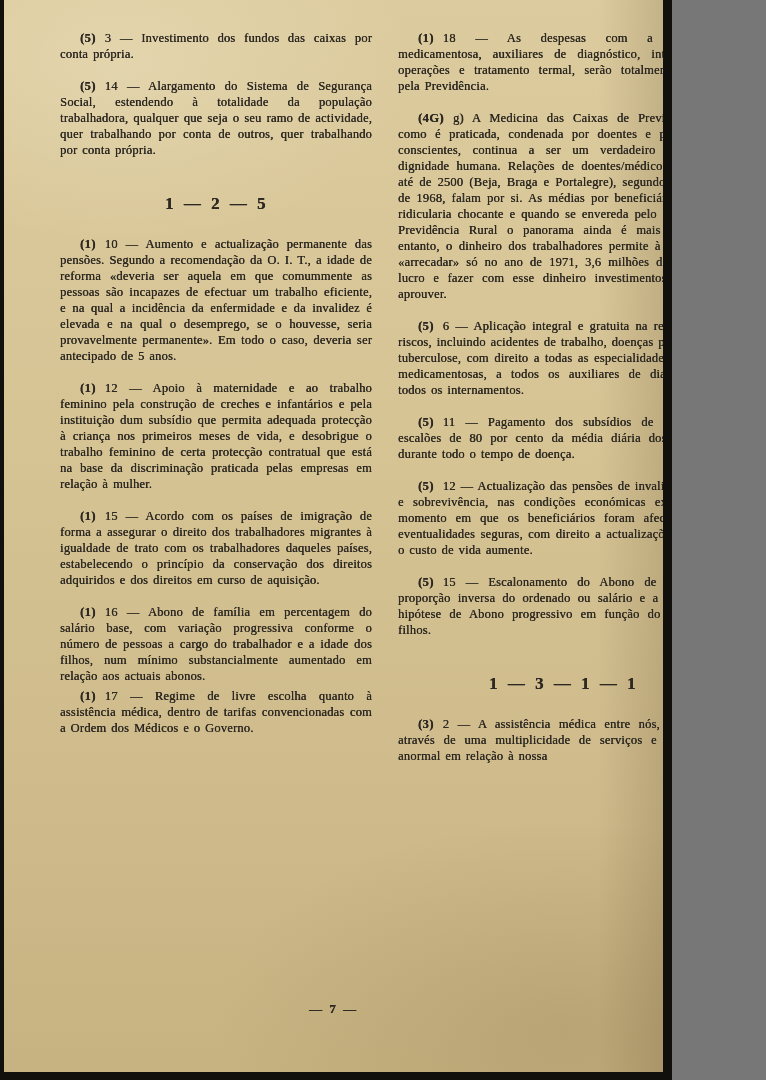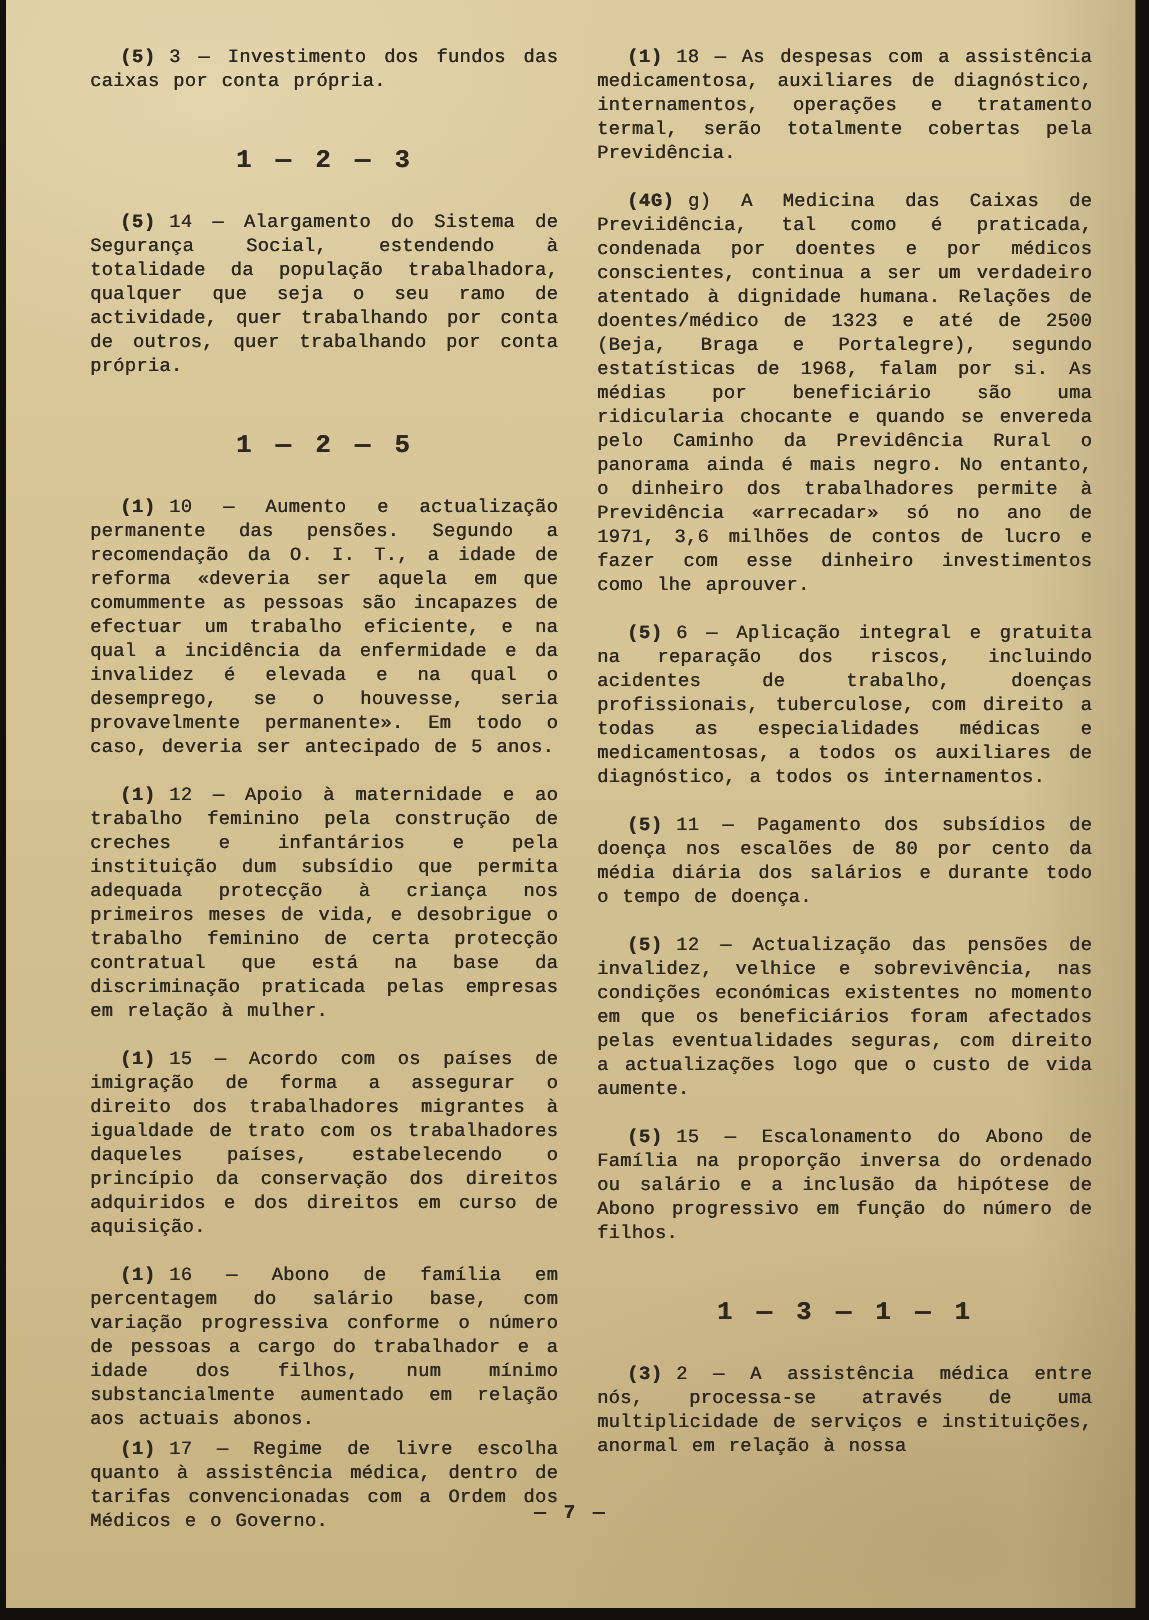--- a/index.html
+++ b/index.html
@@ -1,30 +1,30 @@
 <!DOCTYPE html>
 <html lang="pt"><head>
 <meta charset="utf-8">
 <style>
   html, body { margin: 0; padding: 0; background: #777; }
   .page {
     position: relative;
-    width: 766px;
+    width: 672px;
     height: 1080px;
     box-sizing: border-box;
     overflow: hidden;
     border-left: 4px solid #12100c;
     border-right: 9px solid #12100c;
     border-bottom: 8px solid #12100c;
     background:
       linear-gradient(90deg, rgba(70,52,22,0) 90%, rgba(70,52,22,0.16) 100%),
       radial-gradient(ellipse 420px 260px at 18% 6%, rgba(255,250,230,0.22), rgba(255,250,230,0) 70%),
       radial-gradient(ellipse 500px 300px at 85% 96%, rgba(92,70,34,0.14), rgba(92,70,34,0) 70%),
       linear-gradient(180deg, #dccb9e 0%, #d6c495 40%, #cfbb8c 72%, #c7b281 100%);
-    font-family: Liberation Mono, monospace;
+    font-family: Liberation Serif, serif;
     color: #2d2922;
   }
   .columns {
     position: absolute;
     top: 30px;
     left: 56px;
     display: flex;
     gap: 26px;
   }
   .col { box-sizing: border-box; }
@@ -69,21 +69,20 @@
   }
 </style>
 </head>
 <body>
 
 <div class="page">
   <div class="columns">
 
     <div class="col col-left">
       <p class="para"><span class="tag">(5)</span><span>3 — Investimento dos fundos das caixas por conta própria.</span></p>
-      <h2 class="heading">1 — 2 — 3</h2>
       <p class="para"><span class="tag">(5)</span><span>14 — Alargamento do Sistema de Segurança Social, estendendo à totalidade da população trabalhadora, qualquer que seja o seu ramo de actividade, quer trabalhando por conta de outros, quer trabalhando por conta própria.</span></p>
       <h2 class="heading">1 — 2 — 5</h2>
       <p class="para"><span class="tag">(1)</span><span>10 — Aumento e actualização permanente das pensões. Segundo a recomendação da O. I. T., a idade de reforma «deveria ser aquela em que comummente as pessoas são incapazes de efectuar um trabalho eficiente, e na qual a incidência da enfermidade e da invalidez é elevada e na qual o desemprego, se o houvesse, seria provavelmente permanente». Em todo o caso, deveria ser antecipado de 5 anos.</span></p>
       <p class="para"><span class="tag">(1)</span><span>12 — Apoio à maternidade e ao trabalho feminino pela construção de creches e infantários e pela instituição dum subsídio que permita adequada protecção à criança nos primeiros meses de vida, e desobrigue o trabalho feminino de certa protecção contratual que está na base da discriminação praticada pelas empresas em relação à mulher.</span></p>
       <p class="para"><span class="tag">(1)</span><span>15 — Acordo com os países de imigração de forma a assegurar o direito dos trabalhadores migrantes à igualdade de trato com os trabalhadores daqueles países, estabelecendo o princípio da conservação dos direitos adquiridos e dos direitos em curso de aquisição.</span></p>
       <p class="para"><span class="tag">(1)</span><span>16 — Abono de família em percentagem do salário base, com variação progressiva conforme o número de pessoas a cargo do trabalhador e a idade dos filhos, num mínimo substancialmente aumentado em relação aos actuais abonos.</span></p>
       <p class="para tight"><span class="tag">(1)</span><span>17 — Regime de livre escolha quanto à assistência médica, dentro de tarifas convencionadas com a Ordem dos Médicos e o Governo.</span></p>
     </div>
 
     <div class="col col-right">

